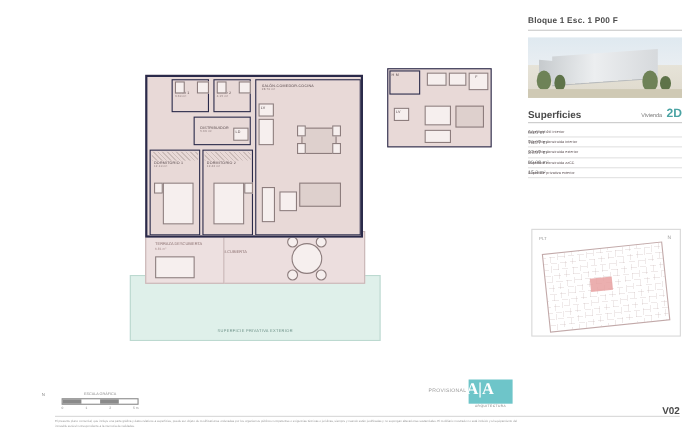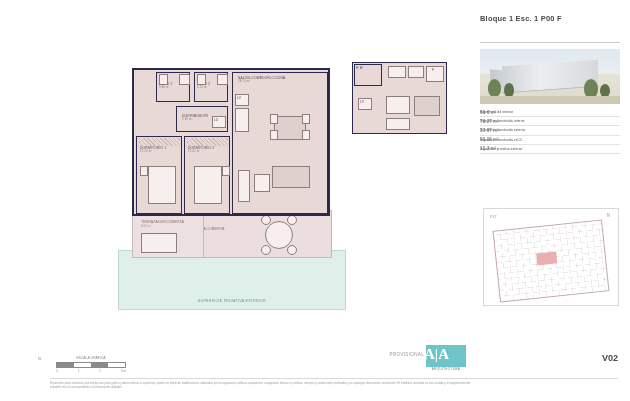--- a/index.html
+++ b/index.html
@@ -10,21 +10,21 @@
     color:#3a3a3a;
     overflow:hidden;
     position:relative;
   }
   .sheet{position:absolute;inset:0;background:#fff;}
 
   
   .right-panel{position:absolute;left:480px;top:14px;width:140px;}
   .block-title{
     font-size:7.5px;font-weight:bold;color:#4a4a4a;letter-spacing:.2px;
-    padding-bottom:19px;border-bottom:1px solid #c9c9c9;
+    padding-bottom:4px;border-bottom:1px solid #c9c9c9;
   }
   .render{
     margin-top:6px;width:140px;height:55px;border:0;position:relative;overflow:hidden;
     background:linear-gradient(#dfe9f0 0%, #e9eef2 45%, #e6e3d8 46%, #ded9cc 100%);
   }
   .render .bld{
     position:absolute;left:22px;top:14px;width:96px;height:26px;
     background:linear-gradient(90deg,#cfd3d6,#eceef0 40%,#d6d9dc);
     transform:skewY(-4deg);
     box-shadow:0 1px 0 #b9bcbe;
@@ -149,21 +149,21 @@
   .logo{
     position:absolute;left:424px;top:345px;width:44px;height:26px;
   }
   .logo .sq{position:absolute;left:2px;top:0;width:40px;height:22px;background:#6ec5c9;}
   .logo .txt{
     position:absolute;left:0;top:1px;width:44px;text-align:left;
     font-size:15px;font-weight:bold;color:#ffffff;font-family:"Liberation Serif", serif;
   }
   .logo .sub{position:absolute;left:0;bottom:0;width:44px;text-align:center;font-size:3px;color:#7a7a7a;letter-spacing:.4px;}
 
-  .v02{position:absolute;right:12px;top:353px;font-size:9px;font-weight:bold;color:#4a4a4a;}
+  .v02{position:absolute;right:12px;top:368px;font-size:9px;font-weight:bold;color:#4a4a4a;}
 
   .disclaimer{
     position:absolute;left:50px;top:382px;width:420px;
     font-size:2.7px;line-height:1.5;color:#9b9b9b;text-align:justify;
   }
   .hr{position:absolute;left:50px;top:378px;width:568px;height:1px;background:#d8d8d8;}
 </style>
 </head>
 <body>
 
@@ -175,20 +175,27 @@
     <div class="render">
       <div class="bld"></div>
       <div class="bld2"></div>
       <div class="tree t1"></div>
       <div class="tree t2"></div>
       <div class="tree t3"></div>
       <div class="tree t4"></div>
       <div class="grass"></div>
     </div>
 
+    <div class="surf-head">
+      <div class="surf-title">Superficies</div>
+      <div class="surf-right">
+        <span class="viv-label">Vivienda</span>
+        <span class="viv-code">2D</span>
+      </div>
+    </div>
 
     <div class="surf-table">
       <div class="surf-row">
         <span class="lbl">Superficie útil interior</span>
         <span class="val">66.6 m²</span>
       </div>
       <div class="surf-row">
         <span class="lbl">Superficie construida interior</span>
         <span class="val">78.27 m²</span>
       </div>

